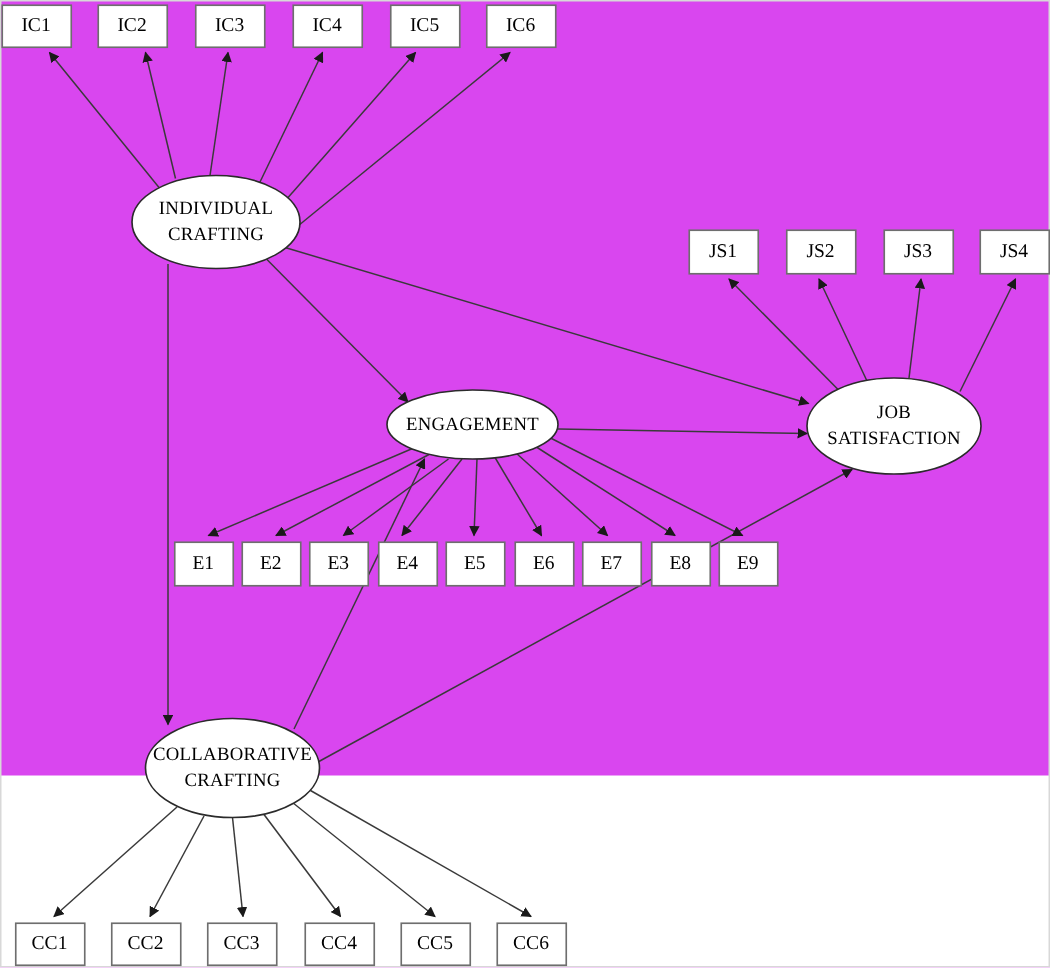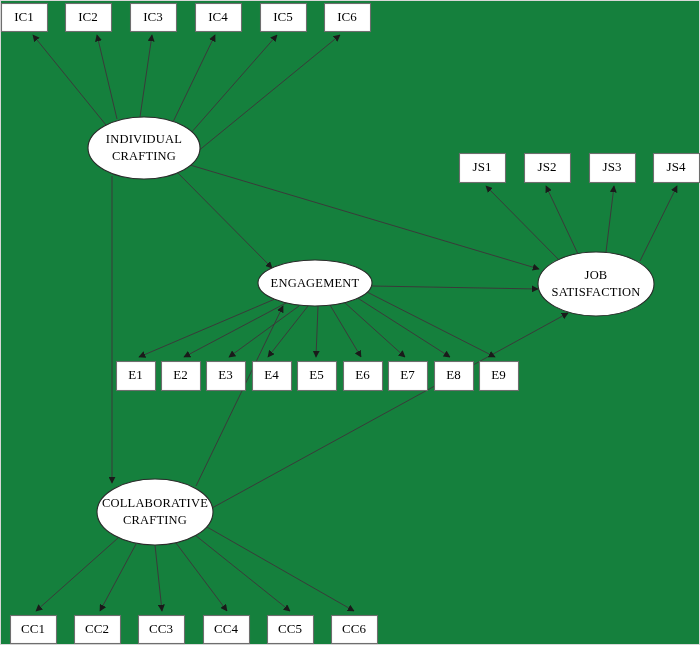--- a/index.html
+++ b/index.html
@@ -10,22 +10,22 @@
   }
   body {
     width: 700px;
     height: 645px;
     font-family: "Liberation Serif", serif;
     overflow: hidden;
   }
   #diagram-root {
     position: relative;
     width: 700px;
-    height: 645px;
-    background: #15803d;
+    height: 517px;
+    background: #d946ef;
   }
   svg#sem-svg {
     display: block;
     width: 700px;
     height: 645px;
   }
   .indicator-box {
     fill: #ffffff;
     stroke: #6e6e6e;
     stroke-width: 1.1;

